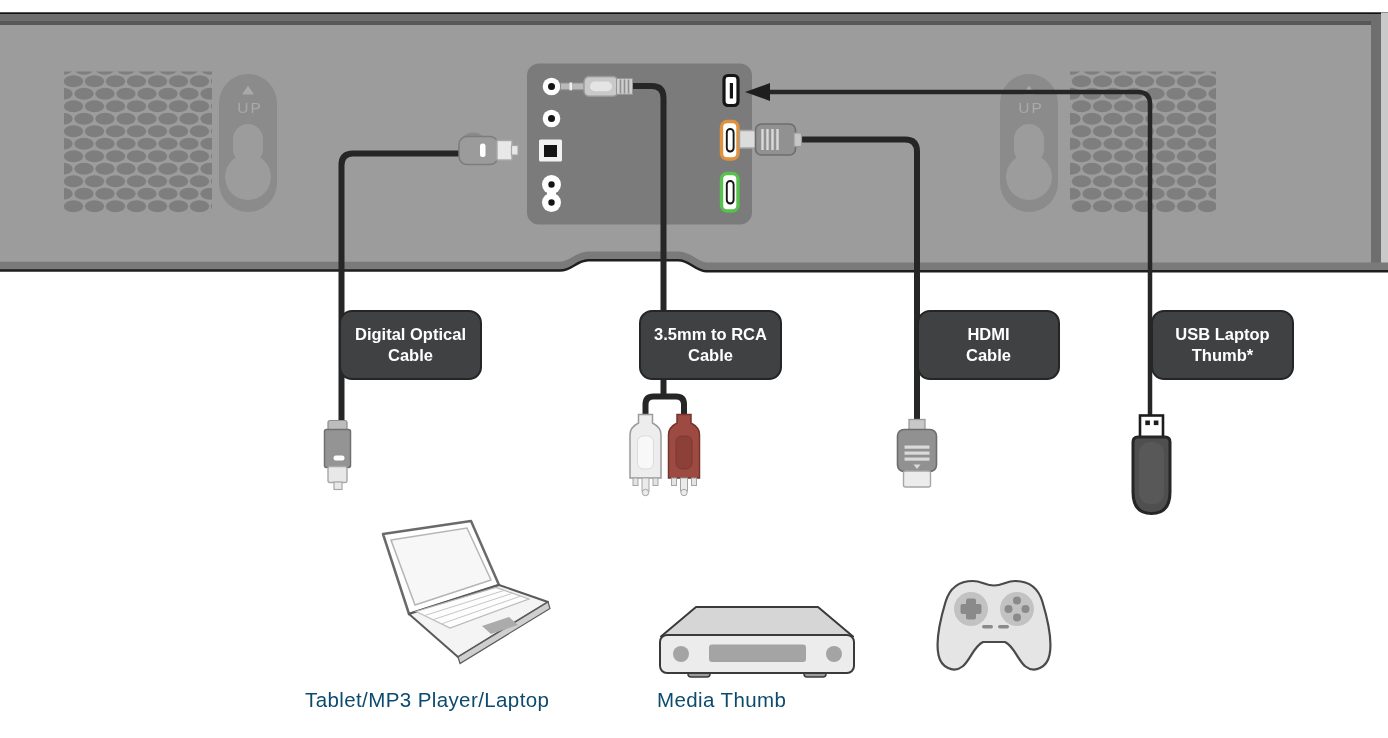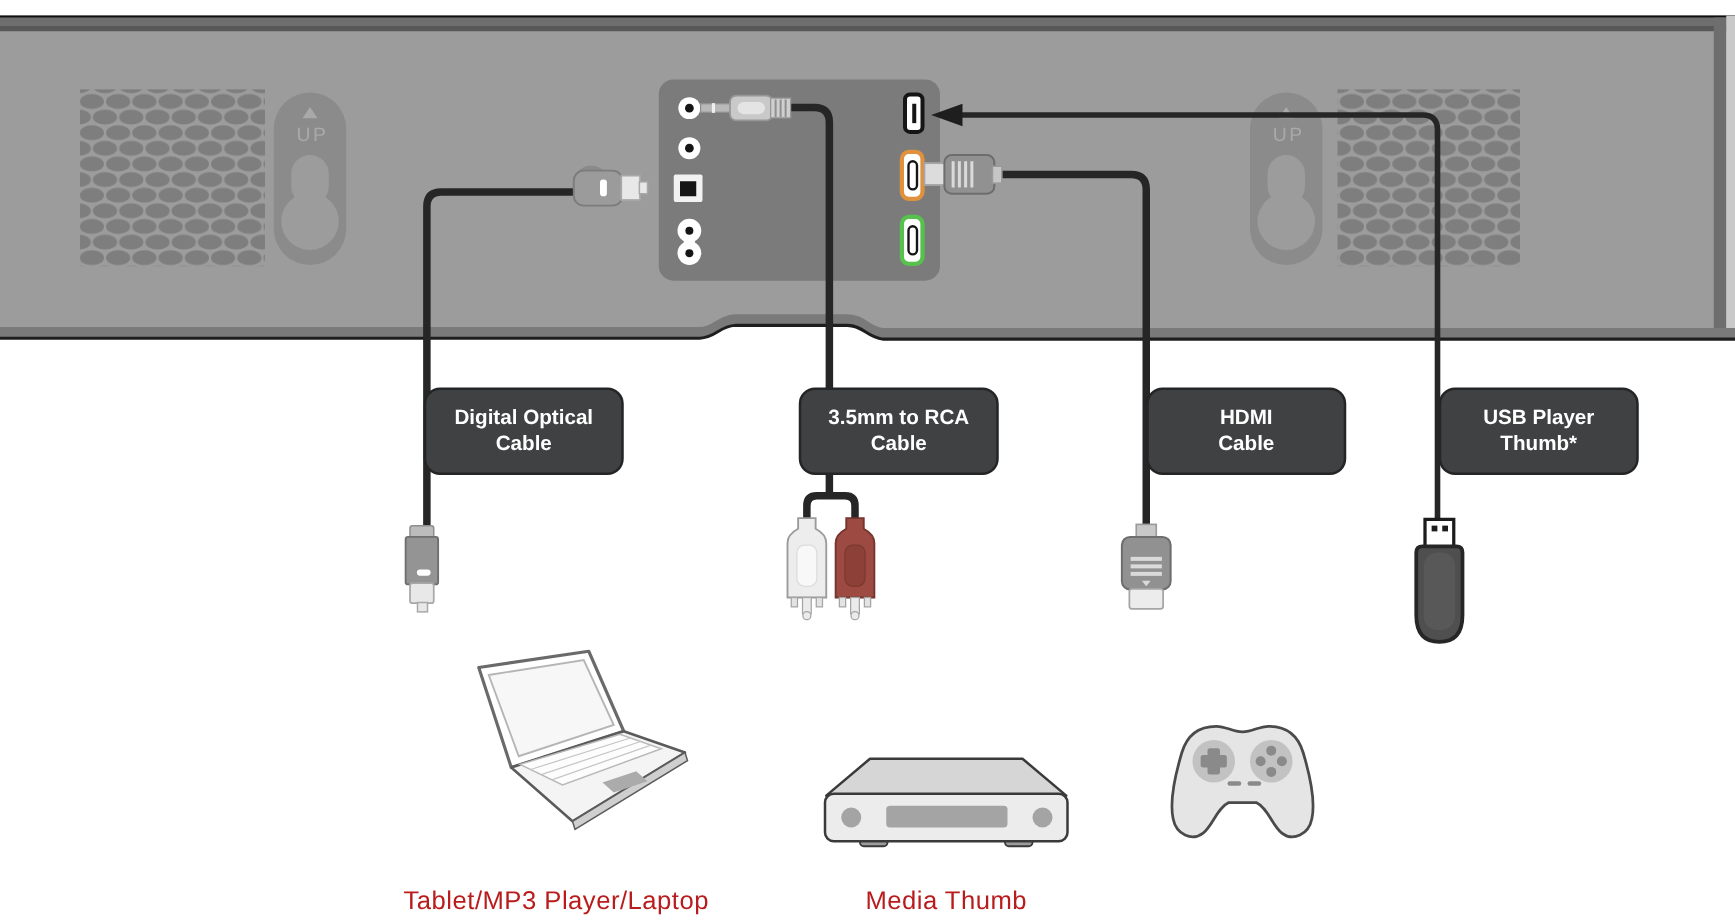--- a/index.html
+++ b/index.html
@@ -1,24 +1,24 @@
 <!DOCTYPE html>
 <html><head>
 <meta charset="utf-8">
 <style>
   html,body{margin:0;padding:0;background:#fff;}
   #stage{position:relative;width:1388px;height:738px;overflow:hidden;background:#fff;
          font-family:"Liberation Sans",sans-serif;}
   #artwork{position:absolute;left:0;top:0;}
-  .cable-label{position:absolute;top:310px;width:160px;height:70px;box-sizing:border-box;
+  .cable-label{position:absolute;top:310px;width:143px;height:70px;box-sizing:border-box;
     background:#3F4142;border:2px solid #242526;border-radius:13px;
     display:flex;flex-direction:column;align-items:center;justify-content:center;
     color:#fff;font-weight:bold;font-size:16.5px;line-height:1.28;text-align:center;}
-  .device-caption{position:absolute;top:688px;color:#b91c1c;font-size:20.5px;
-    letter-spacing:0.4px;text-align:center;margin-top:21px;}
+  .device-caption{position:absolute;top:688px;color:#0c4a6e;font-size:20.5px;
+    letter-spacing:0.4px;}
   svg text.up-text{font-family:"Liberation Sans",sans-serif;font-size:15.5px;
     letter-spacing:2px;fill:#A9A9A9;}
 </style>
 </head>
 <body>
 
 <div id="stage">
 
 <svg id="artwork" width="1388" height="738" viewBox="0 0 1388 738">
   <defs>
@@ -210,19 +210,19 @@
   </div>
   <div class="cable-label" style="left:639px">
     <span>3.5mm to RCA</span>
     <span>Cable</span>
   </div>
   <div class="cable-label" style="left:917px">
     <span>HDMI</span>
     <span>Cable</span>
   </div>
   <div class="cable-label" style="left:1151px">
-    <span>USB Player</span>
+    <span>USB Laptop</span>
     <span>Thumb*</span>
   </div>
 
   <div class="device-caption" style="left:305px;width:280px">Tablet/MP3 Player/Laptop</div>
   <div class="device-caption" style="left:657px;width:200px">Media Thumb</div>
 </div>
 
 </body></html>

